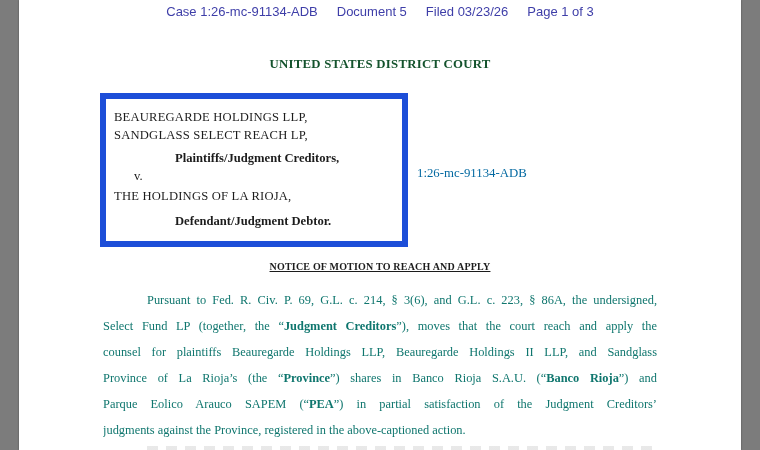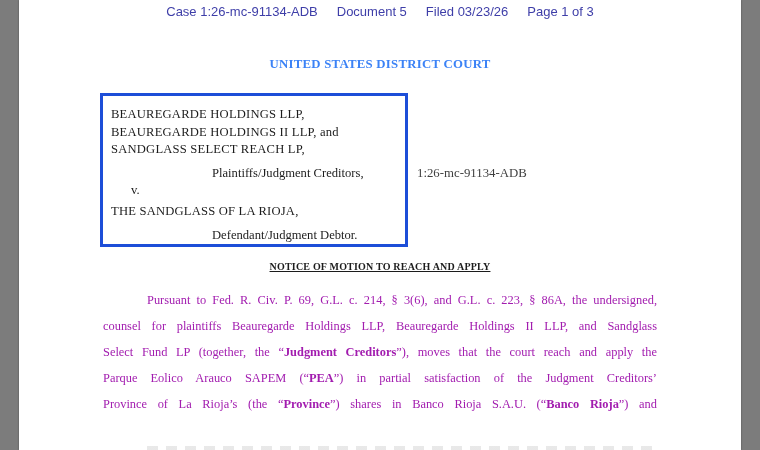--- a/index.html
+++ b/index.html
@@ -35,70 +35,70 @@
   }
   .court-title {
     position: absolute;
     top: 57px;
     left: 0;
     width: 100%;
     text-align: center;
     font-weight: bold;
     font-size: 12.8px;
     line-height: 15.5px;
-    color: #3b82f6;
+    color: #14532d;
     letter-spacing: 0.25px;
   }
   .caption-box {
     position: absolute;
     left: 81px;
     top: 93px;
     width: 308px;
     height: 154px;
-    border: 3px solid #1d4ed8;
+    border: 6px solid #1d4ed8;
     box-sizing: border-box;
     padding: 10px 8px 0 8px;
     font-size: 12.6px;
     color: #1c1c1c;
   }
   .caption-box .plaintiffs div {
     line-height: 17.5px;
     letter-spacing: 0.2px;
   }
-  .role { margin-left: 101px; }
+  .role { margin-left: 61px; font-weight: bold; }
   .plaintiffs-role { margin-top: 6px; line-height: 17.5px; }
   .versus { margin-left: 20px; line-height: 17.5px; }
   .defendant { margin-top: 3px; line-height: 17.5px; letter-spacing: 0.2px; }
   .defendant-role { margin-top: 7px; line-height: 17.5px; }
   .case-number {
     position: absolute;
     left: 398px;
     top: 166px;
     font-size: 12.8px;
-    color: #404040;
+    color: #0369a1;
   }
   .motion-heading {
     position: absolute;
     top: 261px;
     left: 0;
     width: 100%;
     text-align: center;
     font-weight: bold;
     font-size: 10px;
     letter-spacing: 0.2px;
     text-decoration: underline;
     color: #1c1c1c;
   }
   .motion-paragraph {
     position: absolute;
     left: 84px;
     top: 287px;
     width: 554px;
     font-size: 12.4px;
-    color: #a21caf;
+    color: #0f766e;
   }
   .pline {
     height: 26px;
     line-height: 26px;
     overflow: hidden;
     text-align: left;
   }
   .pline.jfy {
     text-align: justify;
     text-align-last: justify;
@@ -128,36 +128,36 @@
       <span>Page 1 of 3</span>
     </div>
 
     <div class="court-title">
       <div>UNITED STATES DISTRICT COURT</div>
     </div>
 
     <div class="caption-box">
       <div class="plaintiffs">
           <div>BEAUREGARDE HOLDINGS LLP,</div>
-          <div>BEAUREGARDE HOLDINGS II LLP, and</div>
           <div>SANDGLASS SELECT REACH LP,</div>
         </div>
       <div class="role plaintiffs-role">Plaintiffs/Judgment Creditors,</div>
       <div class="versus">v.</div>
-      <div class="defendant">THE SANDGLASS OF LA RIOJA,</div>
+      <div class="defendant">THE HOLDINGS OF LA RIOJA,</div>
       <div class="role defendant-role">Defendant/Judgment Debtor.</div>
     </div>
 
     <div class="case-number">1:26-mc-91134-ADB</div>
 
     <div class="motion-heading">NOTICE OF MOTION TO REACH AND APPLY</div>
 
     <div class="motion-paragraph">
         <div class="pline indent jfy"><span>Pursuant to Fed. R. Civ. P. 69, G.L. c. 214, § 3(6), and G.L. c. 223, § 86A, the undersigned,</span></div>
+        <div class="pline jfy"><span>Select Fund LP (together, the “</span><span class="b">Judgment Creditors</span><span>”), moves that the court reach and apply the</span></div>
         <div class="pline jfy"><span>counsel for plaintiffs Beauregarde Holdings LLP, Beauregarde Holdings II LLP, and Sandglass</span></div>
-        <div class="pline jfy"><span>Select Fund LP (together, the “</span><span class="b">Judgment Creditors</span><span>”), moves that the court reach and apply the</span></div>
+        <div class="pline jfy"><span>Province of La Rioja’s (the “</span><span class="b">Province</span><span>”) shares in Banco Rioja S.A.U. (“</span><span class="b">Banco Rioja</span><span>”) and</span></div>
         <div class="pline jfy"><span>Parque Eolico Arauco SAPEM (“</span><span class="b">PEA</span><span>”) in partial satisfaction of the Judgment Creditors’</span></div>
-        <div class="pline jfy"><span>Province of La Rioja’s (the “</span><span class="b">Province</span><span>”) shares in Banco Rioja S.A.U. (“</span><span class="b">Banco Rioja</span><span>”) and</span></div>
+        <div class="pline"><span>judgments against the Province, registered in the above-captioned action.</span></div>
       </div>
 
     <div class="clipped-next-line"></div>
   </div>
 </div>
 
 </body></html>

